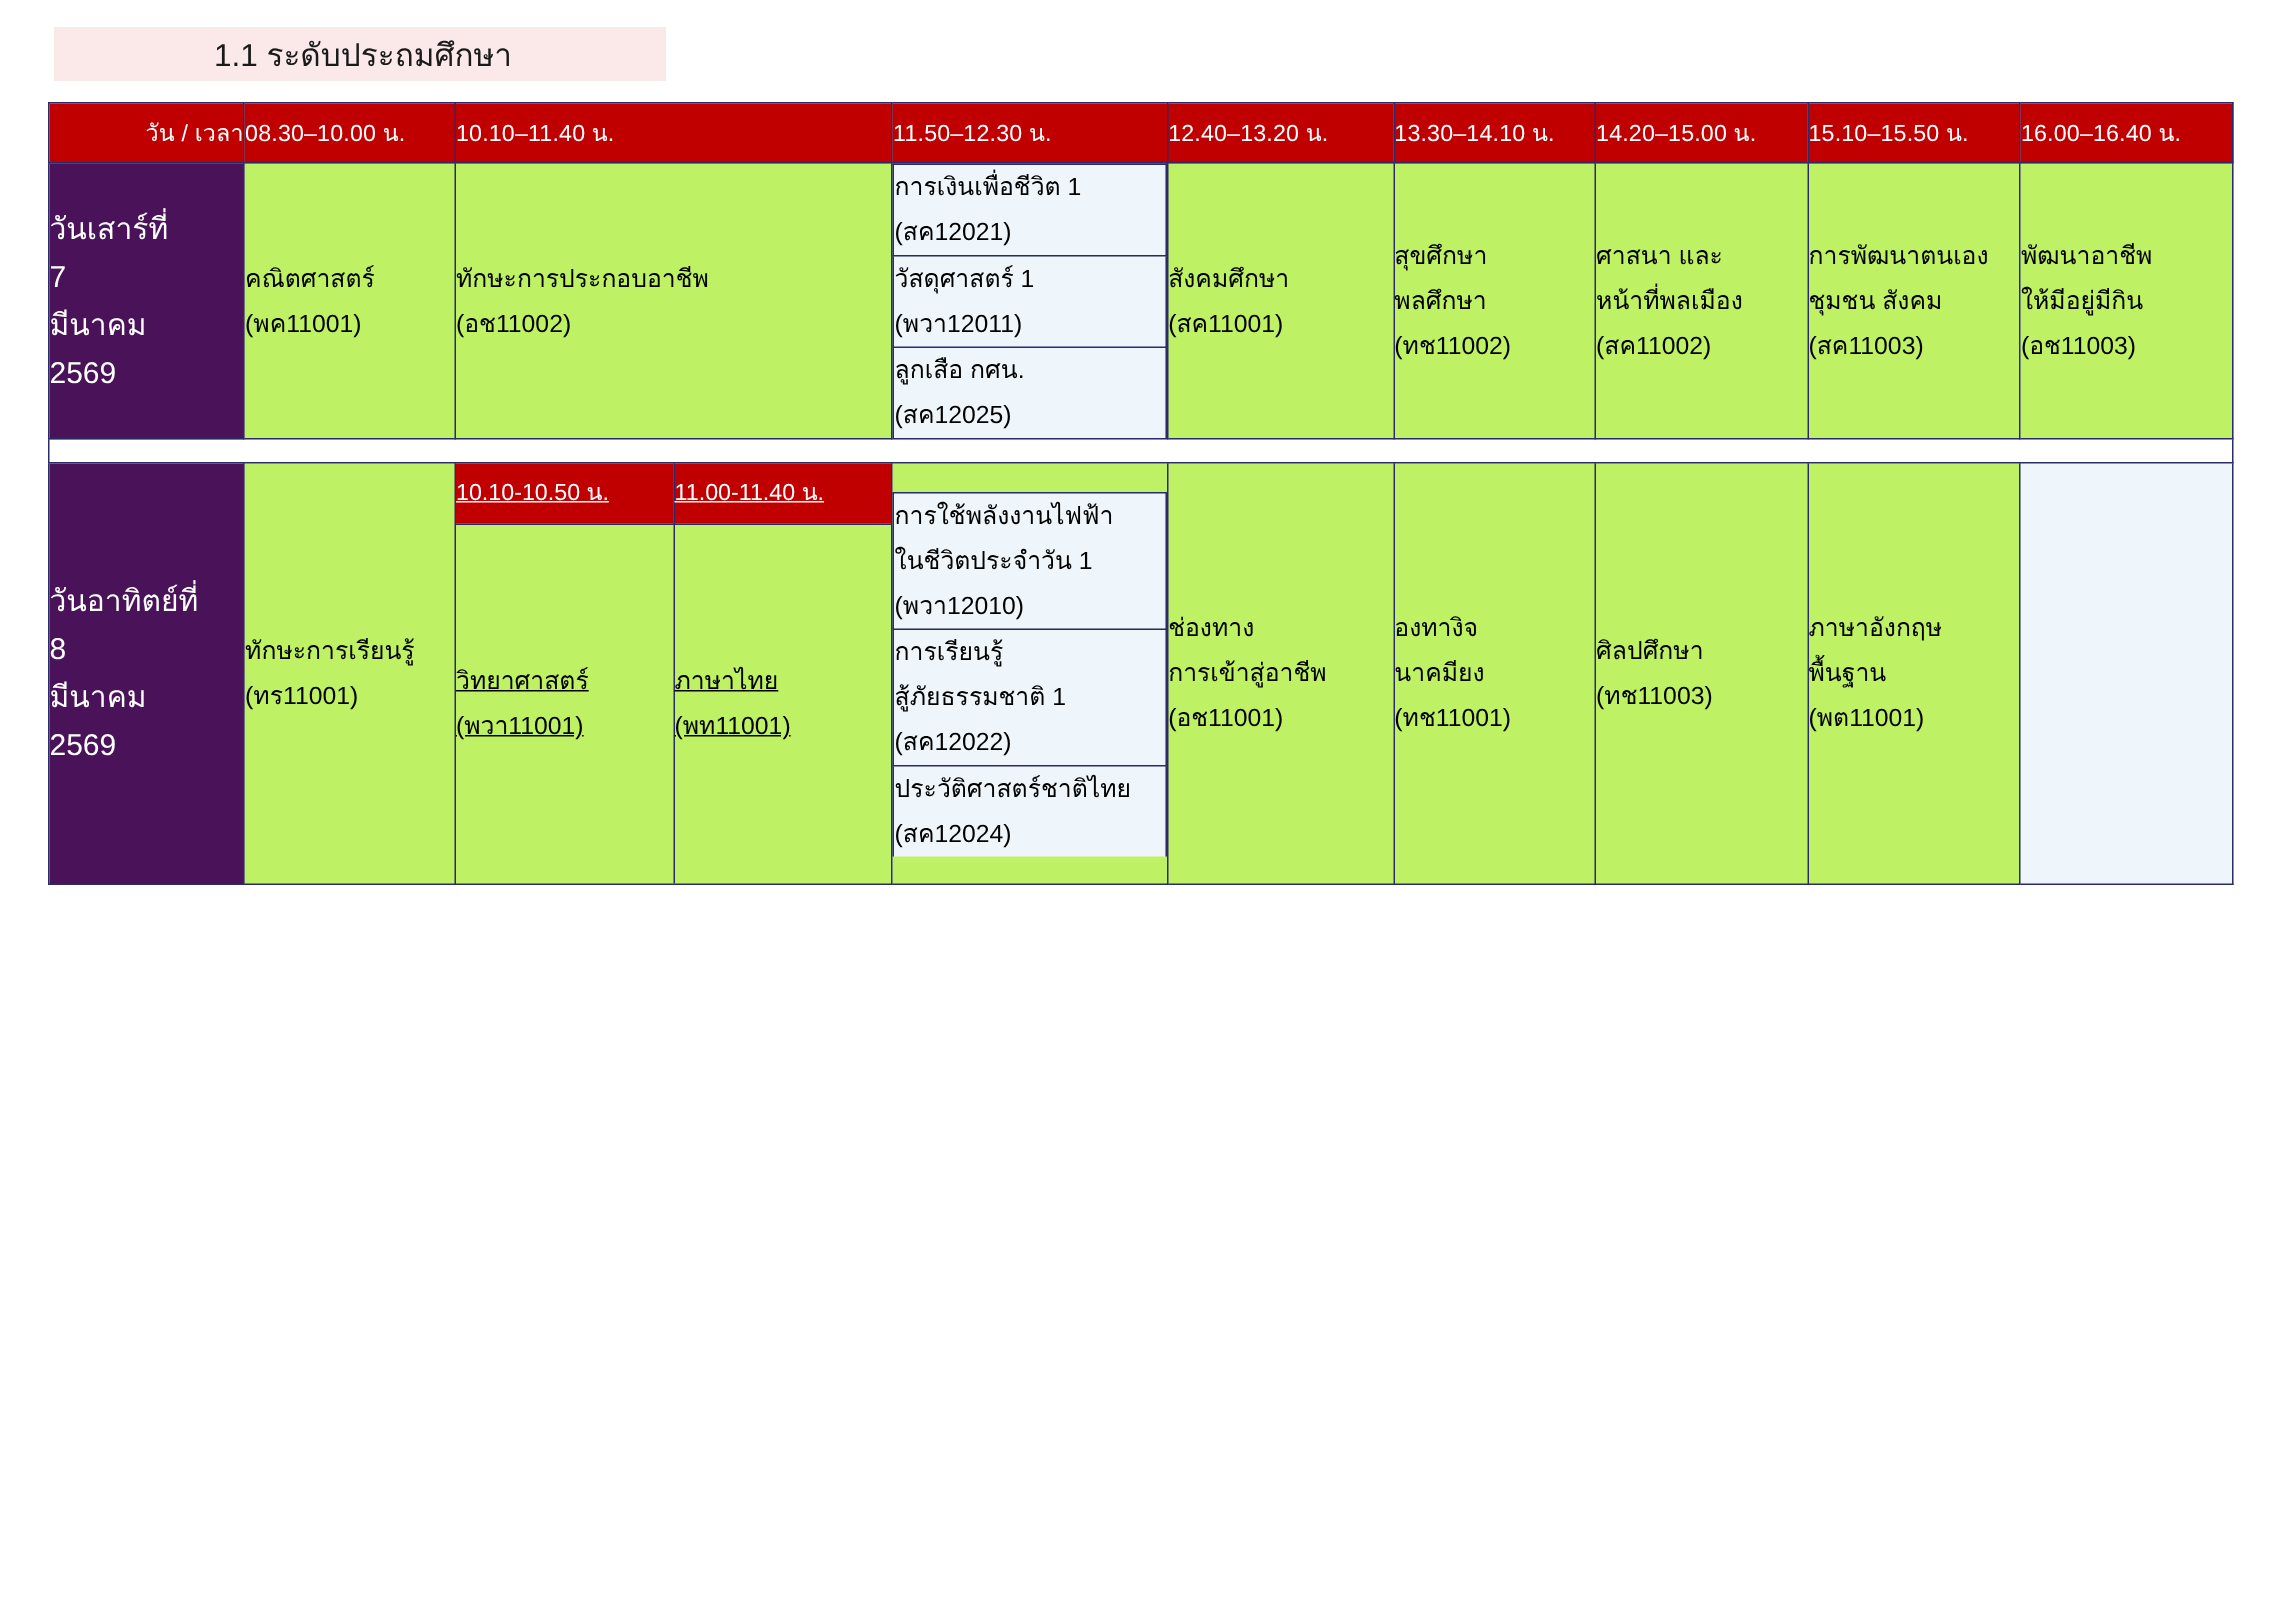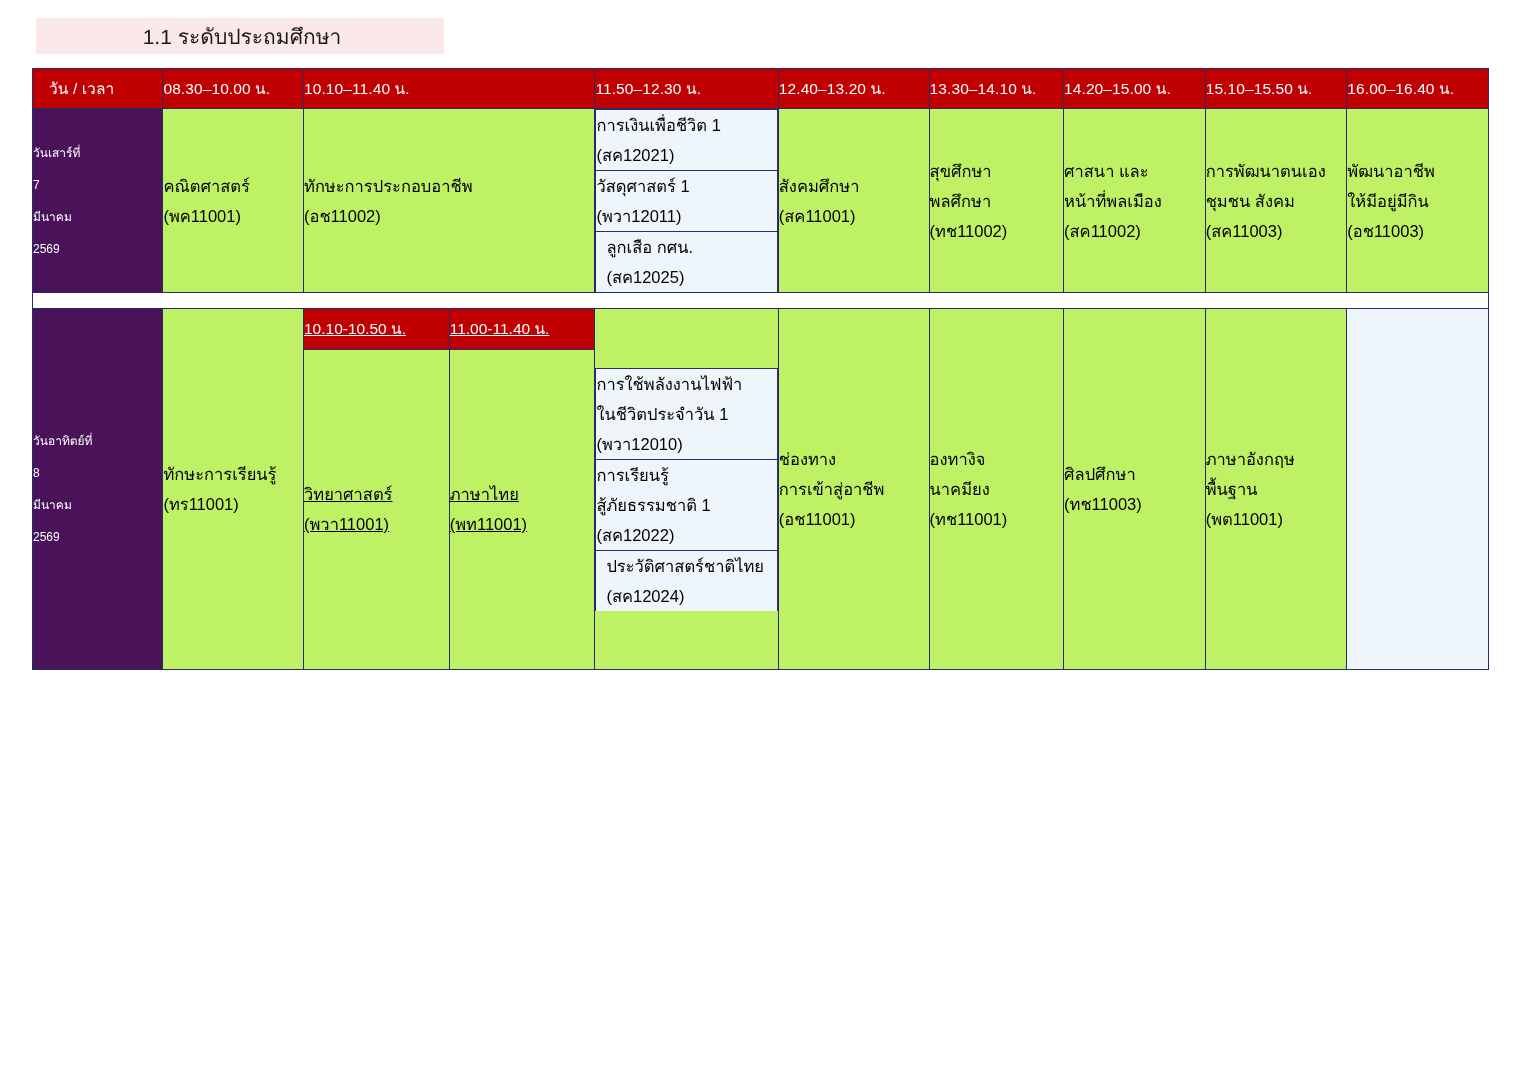--- a/index.html
+++ b/index.html
@@ -53,25 +53,25 @@
     text-align: left;
   }
   .hdr {
     background: #c00000;
     color: #ffffff;
     font-size: 15.5px;
     height: 40px;
     font-weight: normal;
     letter-spacing: 0.1px;
   }
-  .hdr.first { text-align: left; padding-left: 16px; margin-top: 10px; }
+  .hdr.first { text-align: right; padding-left: 16px; margin-top: 10px; }
   .daycell {
     background: #4a1359;
     color: #ffffff;
-    font-size: 12px;
+    font-size: 20px;
     line-height: 32px;
     width: 128px;
   }
   .cell {
     background: #bef264;
     font-size: 16.5px;
     line-height: 30px;
     color: #000000;
   }
   .cell.blank { background: #eef6fb; }
@@ -82,21 +82,21 @@
   }
   .sub td {
     border: 0;
     border-bottom: 1px solid #2b2b6b;
     background: #eef6fb;
     font-size: 16.5px;
     line-height: 30px;
     padding: 8px 2px;
     text-align: center;
   }
-  .sub tr:last-child td { border-bottom: 0; padding-left: 10px; }
+  .sub tr:last-child td { border-bottom: 0; }
   .spacer-row td {
     border: none;
     height: 16px;
     background: #ffffff;
   }
   .innerhdr {
     background: #c00000;
     color: #ffffff;
     font-size: 15.5px;
     height: 40px;
@@ -222,21 +222,21 @@
         <div>(ทร11001)</div>
       </td>
       <td class="cell" style="padding:0">
         <table class="nest">
           <tbody>
                 <tr>
             <td class="innerhdr" style="border-top:0;border-left:0">10.10-10.50 น.</td>
             <td class="innerhdr" style="border-top:0;border-right:0">11.00-11.40 น.</td>
           </tr>
           <tr>
-            <td style="border-left:0;border-bottom:0;height:320px">
+            <td style="border-left:0;border-bottom:0;height:240px">
               <div>วิทยาศาสตร์</div>
               <div>(พวา11001)</div>
             </td>
             <td style="border-right:0;border-bottom:0">
               <div>ภาษาไทย</div>
               <div>(พท11001)</div>
             </td>
           </tr>
         </tbody>
             </table>

